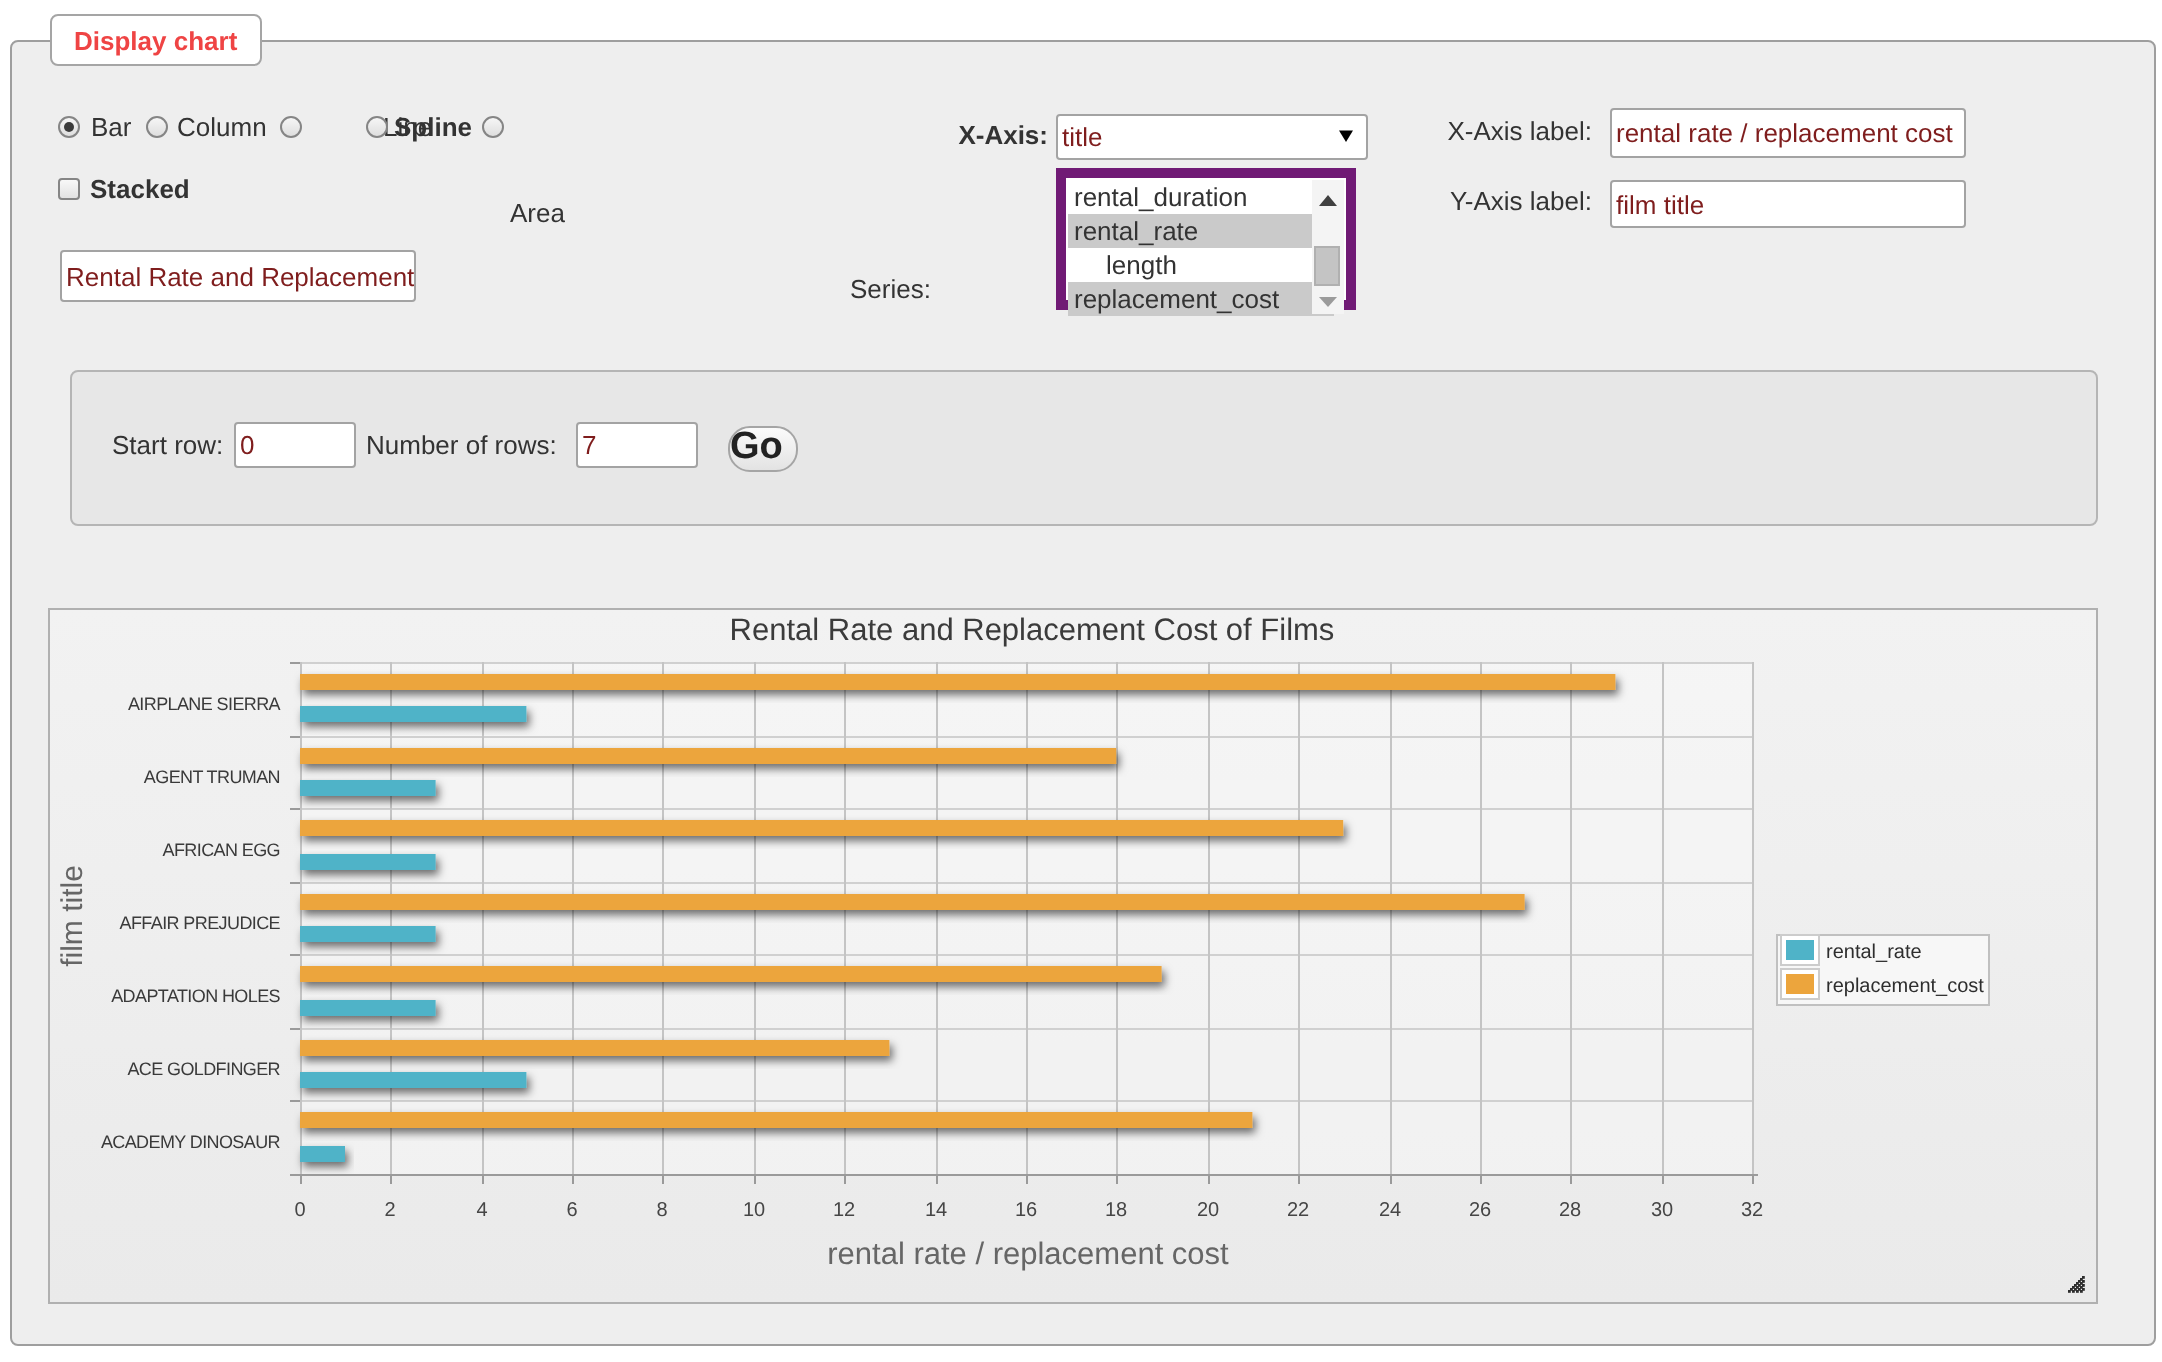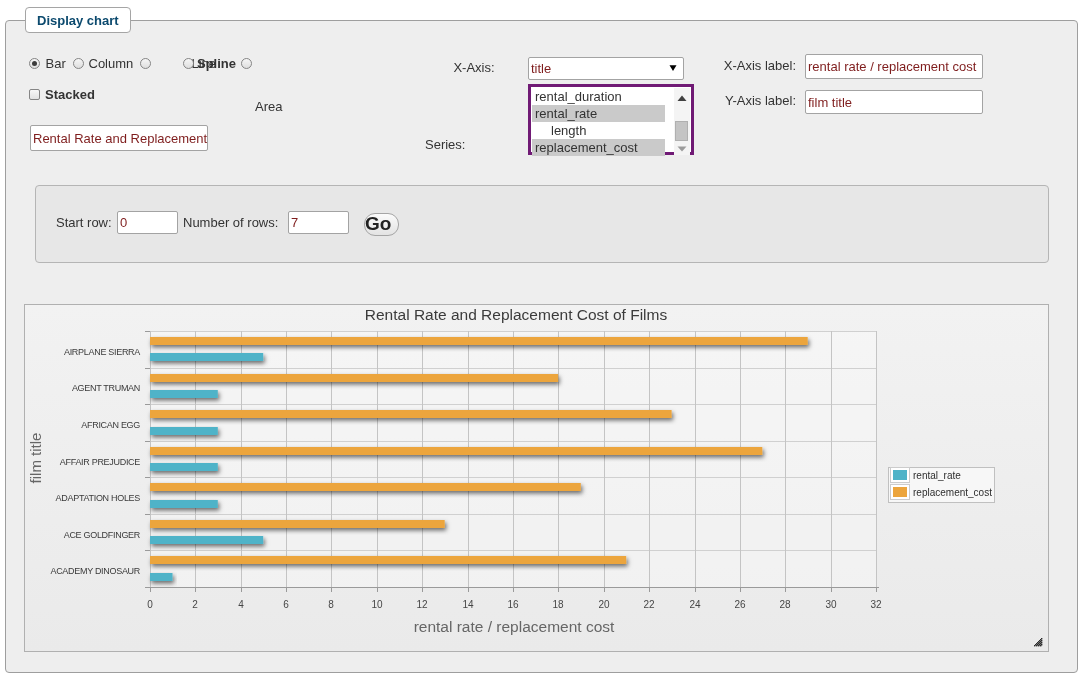--- a/index.html
+++ b/index.html
@@ -13,45 +13,45 @@
          background:linear-gradient(#f6f6f6,#dedede);box-sizing:border-box;}
   .radio.on::after{content:"";position:absolute;left:2px;top:2px;width:5px;height:5px;border-radius:50%;background:#3b3b3b;}
   .chk{position:absolute;width:11px;height:11px;border:1px solid #858585;border-radius:2px;
        background:linear-gradient(#f8f8f8,#e2e2e2);box-sizing:border-box;}
 </style>
 </head>
 <body>
 
 <div class="abs" style="left:5px;top:20px;width:1073px;height:653px;border:1px solid #9e9e9e;border-radius:4px;background:#eeeeee;box-sizing:border-box;"></div>
 
-<div class="abs" style="left:25px;top:7px;height:26px;line-height:25px;padding:0 11px;background:#fff;border:1px solid #a5a5a5;border-radius:4px;font-size:13px;font-weight:bold;color:#0c4a6e;box-sizing:border-box;">Display chart</div>
+<div class="abs" style="left:25px;top:7px;height:26px;line-height:25px;padding:0 11px;background:#fff;border:1px solid #a5a5a5;border-radius:4px;font-size:13px;font-weight:bold;color:#ef4444;box-sizing:border-box;">Display chart</div>
 
 <div class="radio on" style="left:29px;top:58px;"></div>
 <div class="lbl" style="left:45.5px;top:57px;">Bar</div>
 <div class="radio" style="left:72.5px;top:58px;"></div>
 <div class="lbl" style="left:88.5px;top:57px;">Column</div>
 <div class="radio" style="left:140px;top:58px;"></div>
 <div class="lbl" style="left:153.5px;top:57px;padding-left:38px;">Line</div>
 <div class="radio" style="left:182.5px;top:58px;"></div>
 <div class="lbl" style="left:197px;top:57px;font-weight:bold;">Spline</div>
 <div class="radio" style="left:240.5px;top:58px;"></div>
 <div class="lbl" style="left:255px;top:57px;margin-top:43px;">Area</div>
 
 <div class="chk" style="left:29px;top:88.5px;"></div>
 <div class="lbl" style="left:45px;top:88px;font-weight:bold;">Stacked</div>
 
 <div class="inp" style="left:30px;top:125px;width:178px;height:26px;">Rental Rate and Replacement Cost of Films</div>
 
-<div class="lbl" style="left:424px;top:61px;width:100px;text-align:center;">X-Axis:</div>
+<div class="lbl" style="left:424px;top:61px;width:100px;text-align:right;font-weight:bold;">X-Axis:</div>
 <div class="inp" style="left:528px;top:57px;width:156px;height:23px;">title</div>
 <svg class="abs" style="left:669px;top:65px;" width="9" height="7" xmlns="http://www.w3.org/2000/svg">
     <polygon points="0.5,0.3 7.5,0.3 4,6" fill="#000"></polygon>
   </svg>
 
-<div class="abs" style="left:528px;top:84px;width:166px;height:71px;background:#fff;border:3px solid #701a75;box-sizing:border-box;">
+<div class="abs" style="left:528px;top:84px;width:150px;height:71px;background:#fff;border:5px solid #701a75;box-sizing:border-box;">
   <div style="position:absolute;left:1px;top:1px;width:130px;height:17px;font-size:13px;line-height:17px;padding-left:3px;white-space:nowrap;overflow:hidden;">rental_duration</div>
   <div style="position:absolute;left:1px;top:18px;width:130px;height:17px;font-size:13px;line-height:17px;padding-left:3px;background:#cacaca;white-space:nowrap;overflow:hidden;">rental_rate</div>
   <div style="position:absolute;left:1px;top:35px;width:130px;height:17px;font-size:13px;line-height:17px;padding-left:3px;white-space:nowrap;overflow:hidden;margin-left:16px;">length</div>
   <div style="position:absolute;left:1px;top:52px;width:130px;height:17px;font-size:13px;line-height:17px;padding-left:3px;background:#cacaca;white-space:nowrap;overflow:hidden;">replacement_cost</div>
 
   <div style="position:absolute;right:1px;top:1px;width:16px;height:67px;background:#f4f4f4;">
     <svg style="position:absolute;left:3px;top:7px;" width="10" height="7" xmlns="http://www.w3.org/2000/svg">
         <polygon points="0.5,6 9.5,6 5,0.5" fill="#404040"></polygon>
       </svg>
     <div style="position:absolute;left:1px;top:33px;width:13px;height:20px;background:#c4c4c4;border:1px solid #b0b0b0;box-sizing:border-box;"></div>

